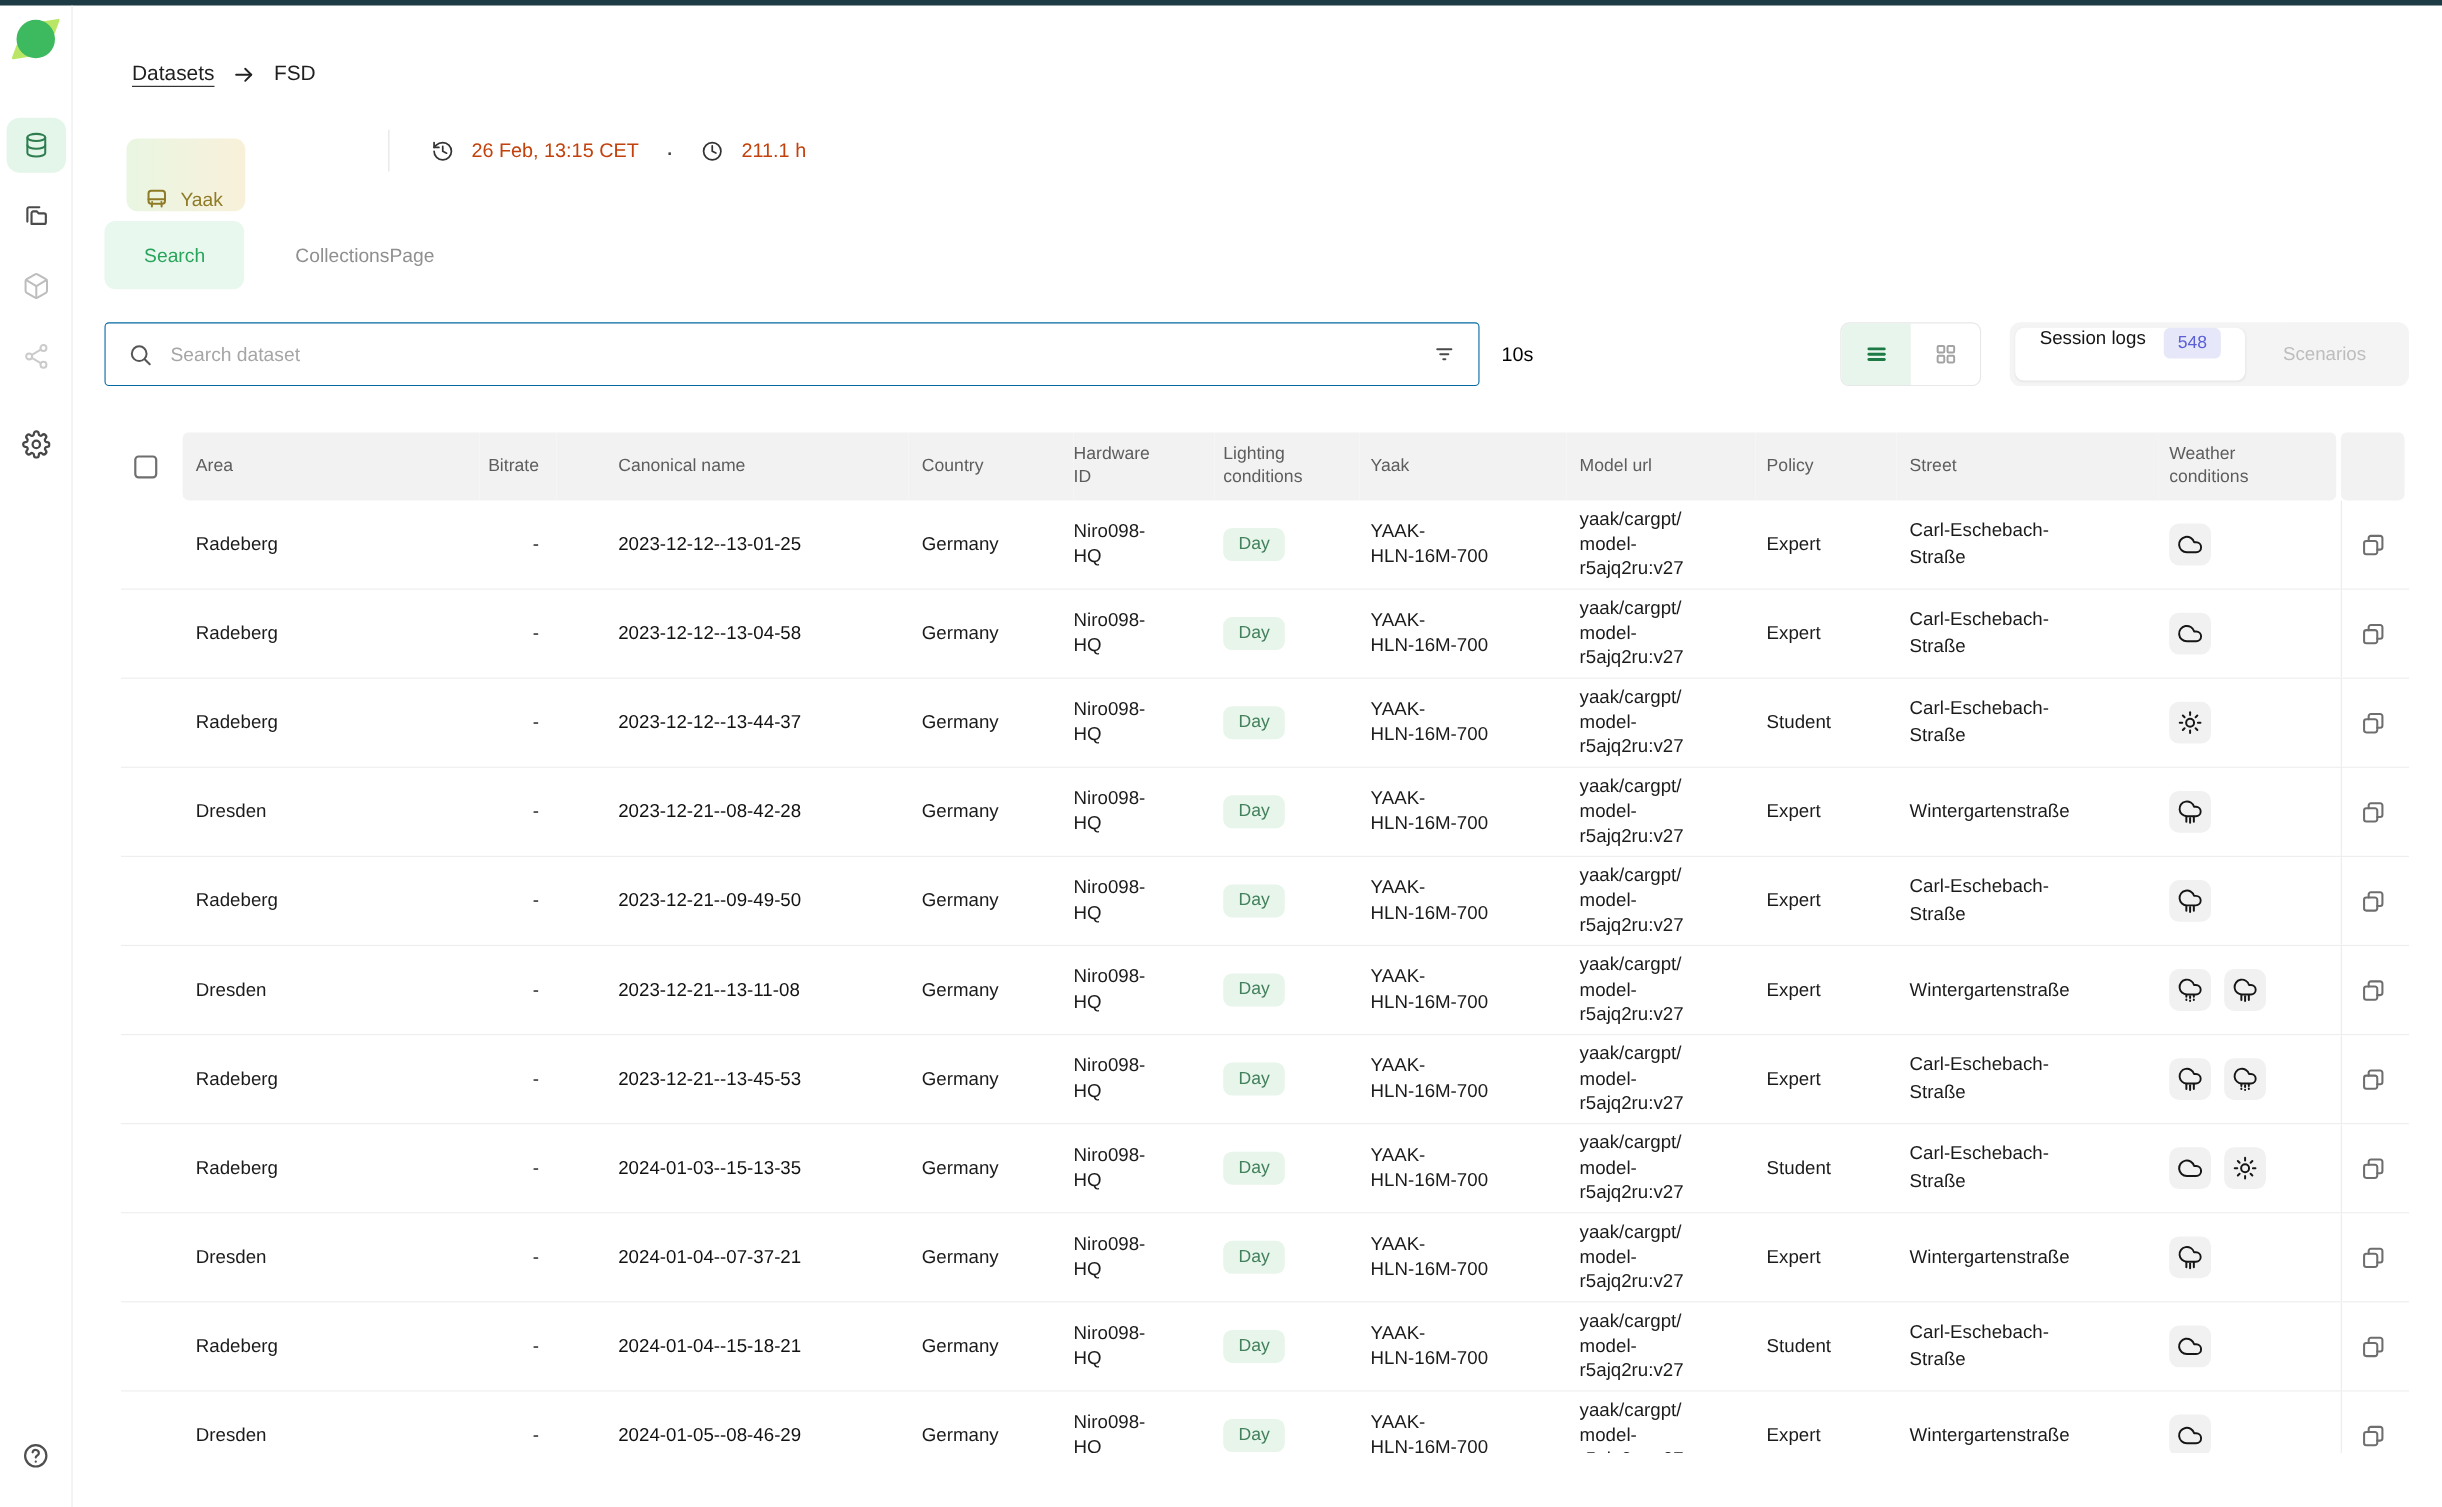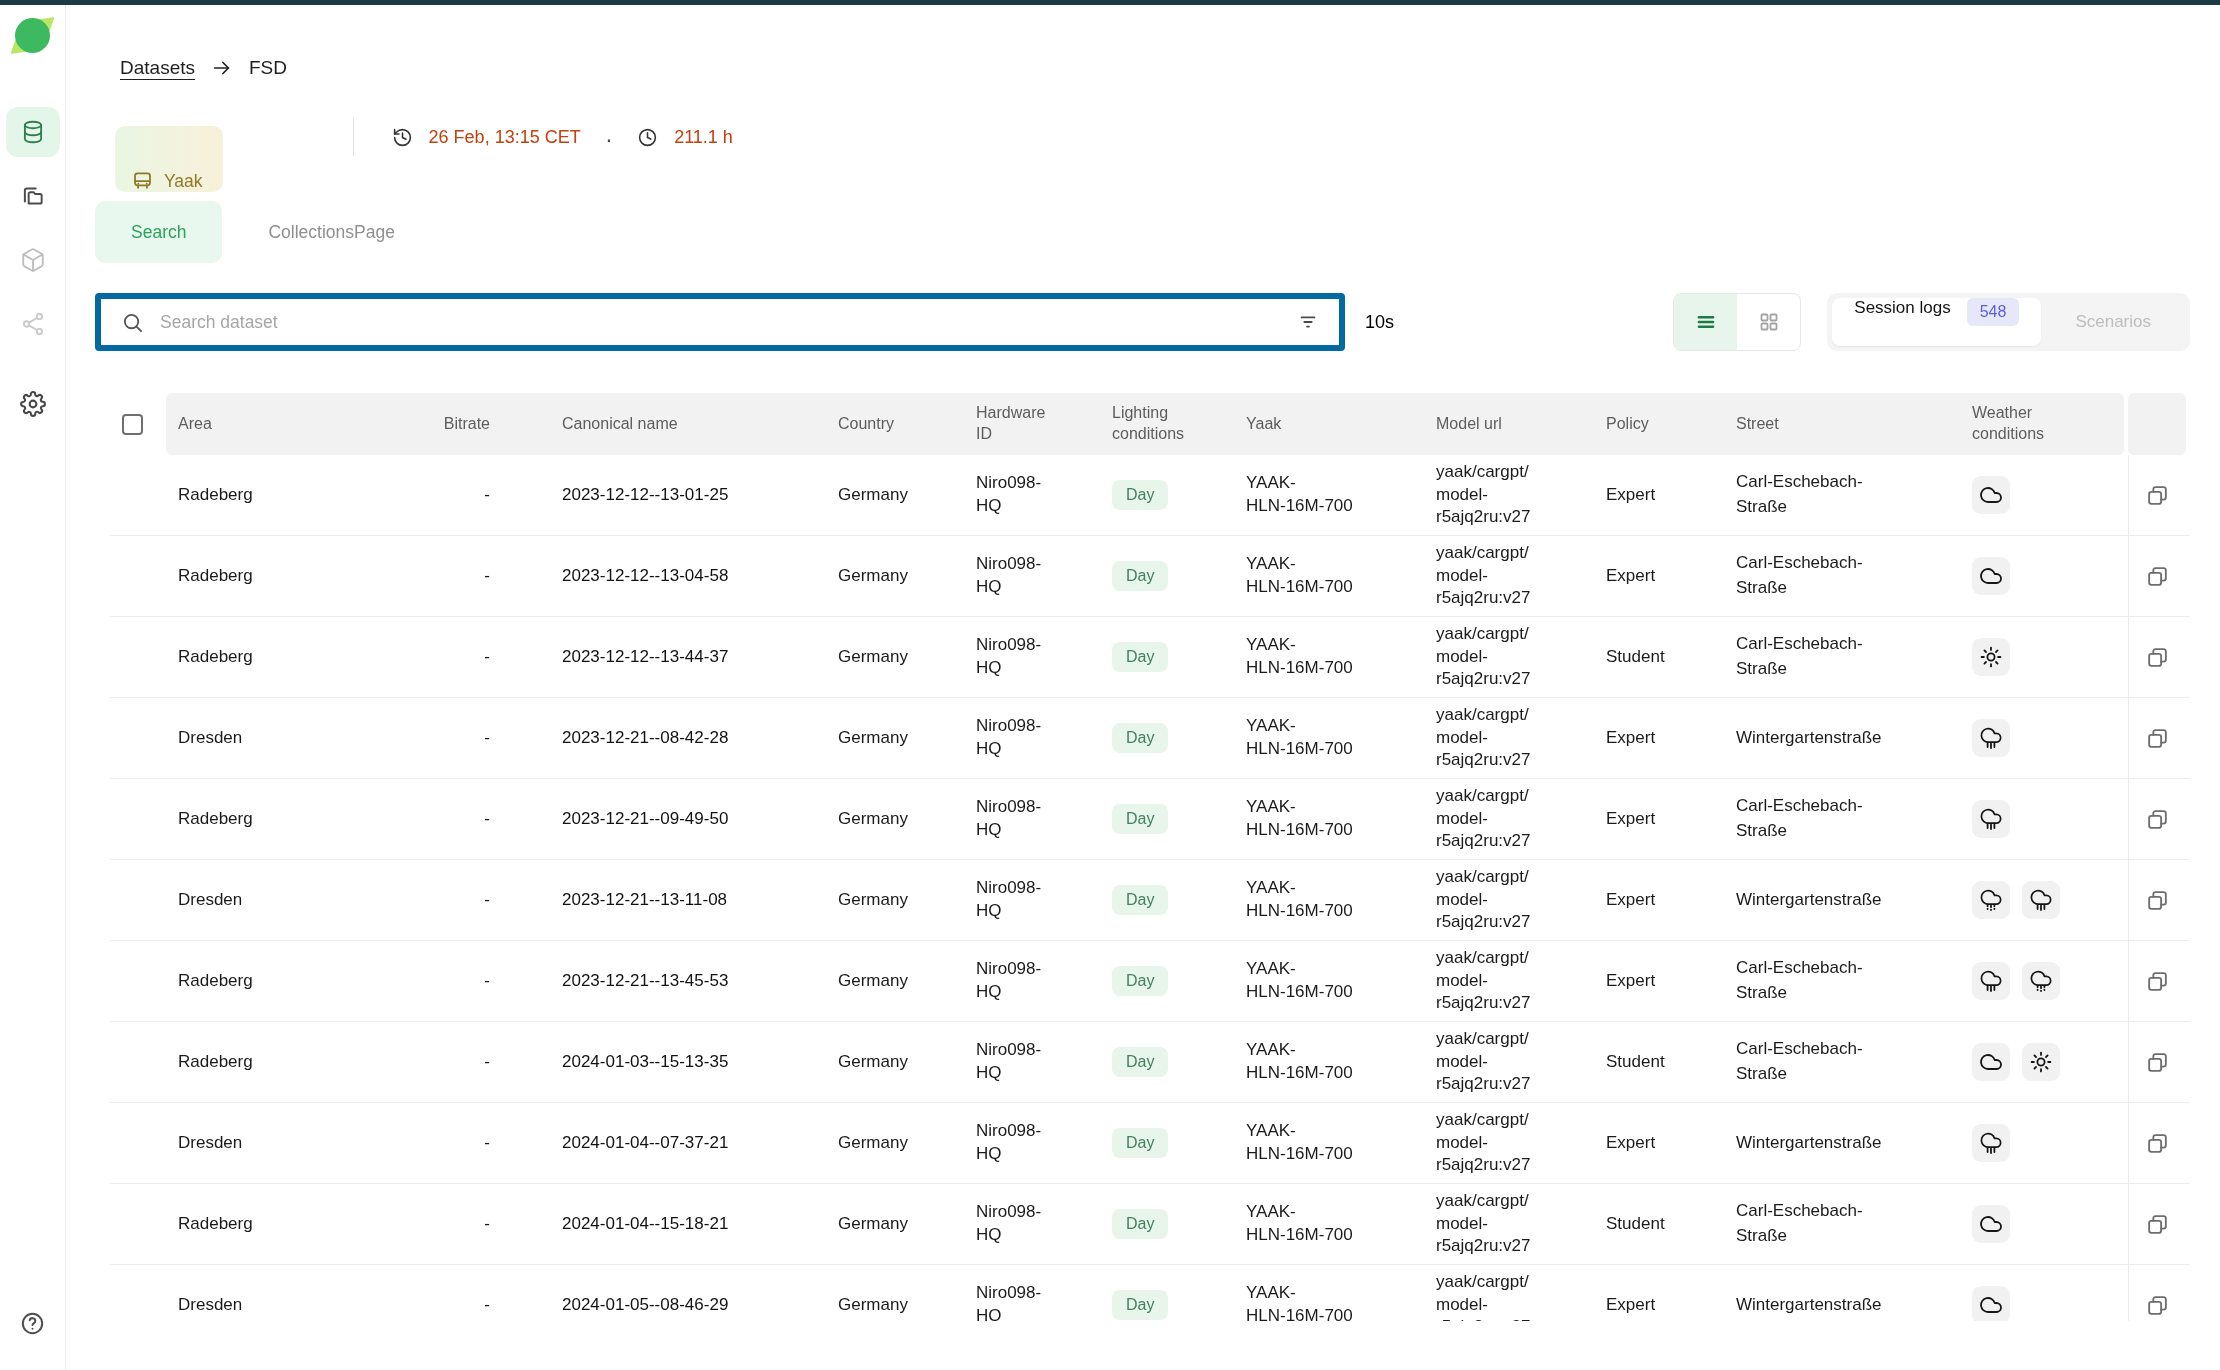--- a/index.html
+++ b/index.html
@@ -42,21 +42,21 @@
   .meta-item { display:flex; align-items:flex-end; gap:16px; font-size:18px; color:#c2410c; }
   .meta-item svg { width:21px; height:21px; color:#333; }
   .meta .dot { margin:0 26px; color:#444; font-weight:700; }
 
   .tabs { margin:38px 0 0 -15px; display:flex; align-items:center; }
   .tab { height:62px; display:flex; align-items:center; padding:0 36px; border-radius:10px; font-size:17.5px; cursor:pointer; }
   .tab.active { background:#e9f8ef; color:#29a45b; }
   .tab.idle { color:#8f8f8f; padding:0 46px; }
 
   .toolbar { margin:30px 0 0 -15px; display:flex; align-items:center; }
-  .searchbox { width:1250px; height:58px; border:6px solid #0369a1; border-radius:4px; display:flex; align-items:center; padding:0 20px; background:#fff;justify-content:space-between; }
+  .searchbox { width:1250px; height:58px; border:1px solid #0369a1; border-radius:4px; display:flex; align-items:center; padding:0 20px; background:#fff;justify-content:space-between; }
   .searchbox svg.mag { width:23px; height:23px; color:#555; margin-right:16px; flex-shrink:0; }
   .searchbox input { flex:1; border:none; outline:none; font-size:17.5px; font-family:inherit; color:#333; background:transparent; }
   .searchbox input::placeholder { color:#a6a6a6; }
   .searchbox svg.filter { width:22px; height:22px; color:#4a4a4a; flex-shrink:0; cursor:pointer; }
   .clip { margin-left:20px; font-size:18px; font-weight:500; color:#000000; }
 
   .view-toggle { margin-left:auto; display:flex; height:58px; border:1px solid #e7e7e7; border-radius:8px; overflow:hidden; background:#fff; }
   .vt-seg { width:63px; display:flex; align-items:center; justify-content:center; cursor:pointer; }
   .vt-seg.active { background:#e7f5ec; color:#1d7a45; }
   .vt-seg.idle { color:#a3a3a3; }

